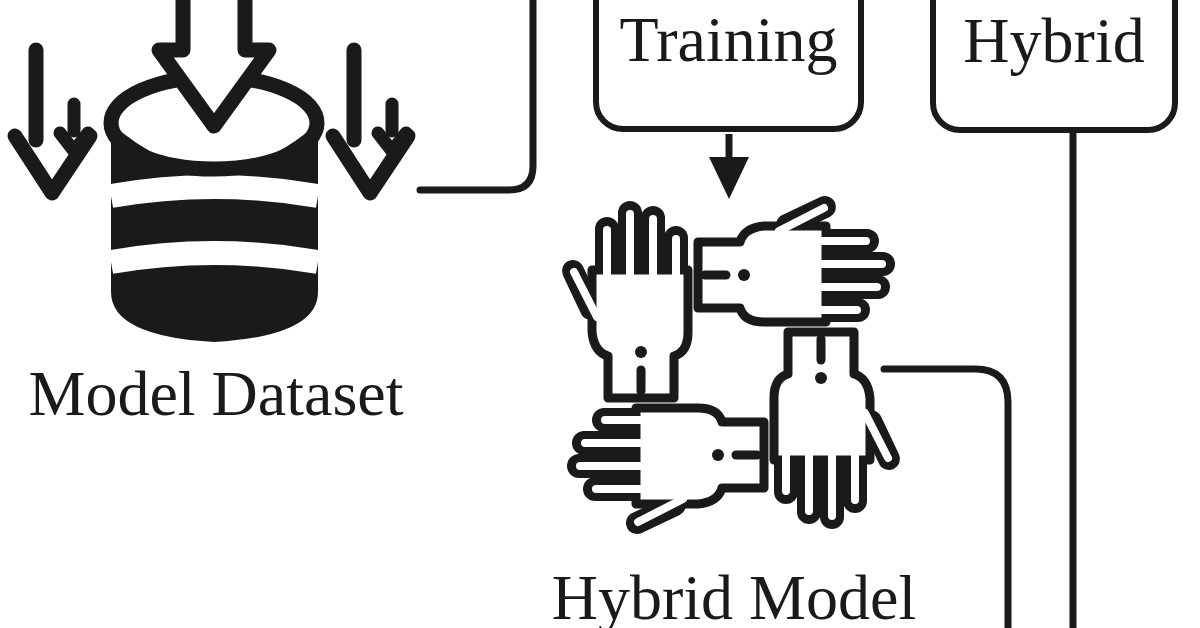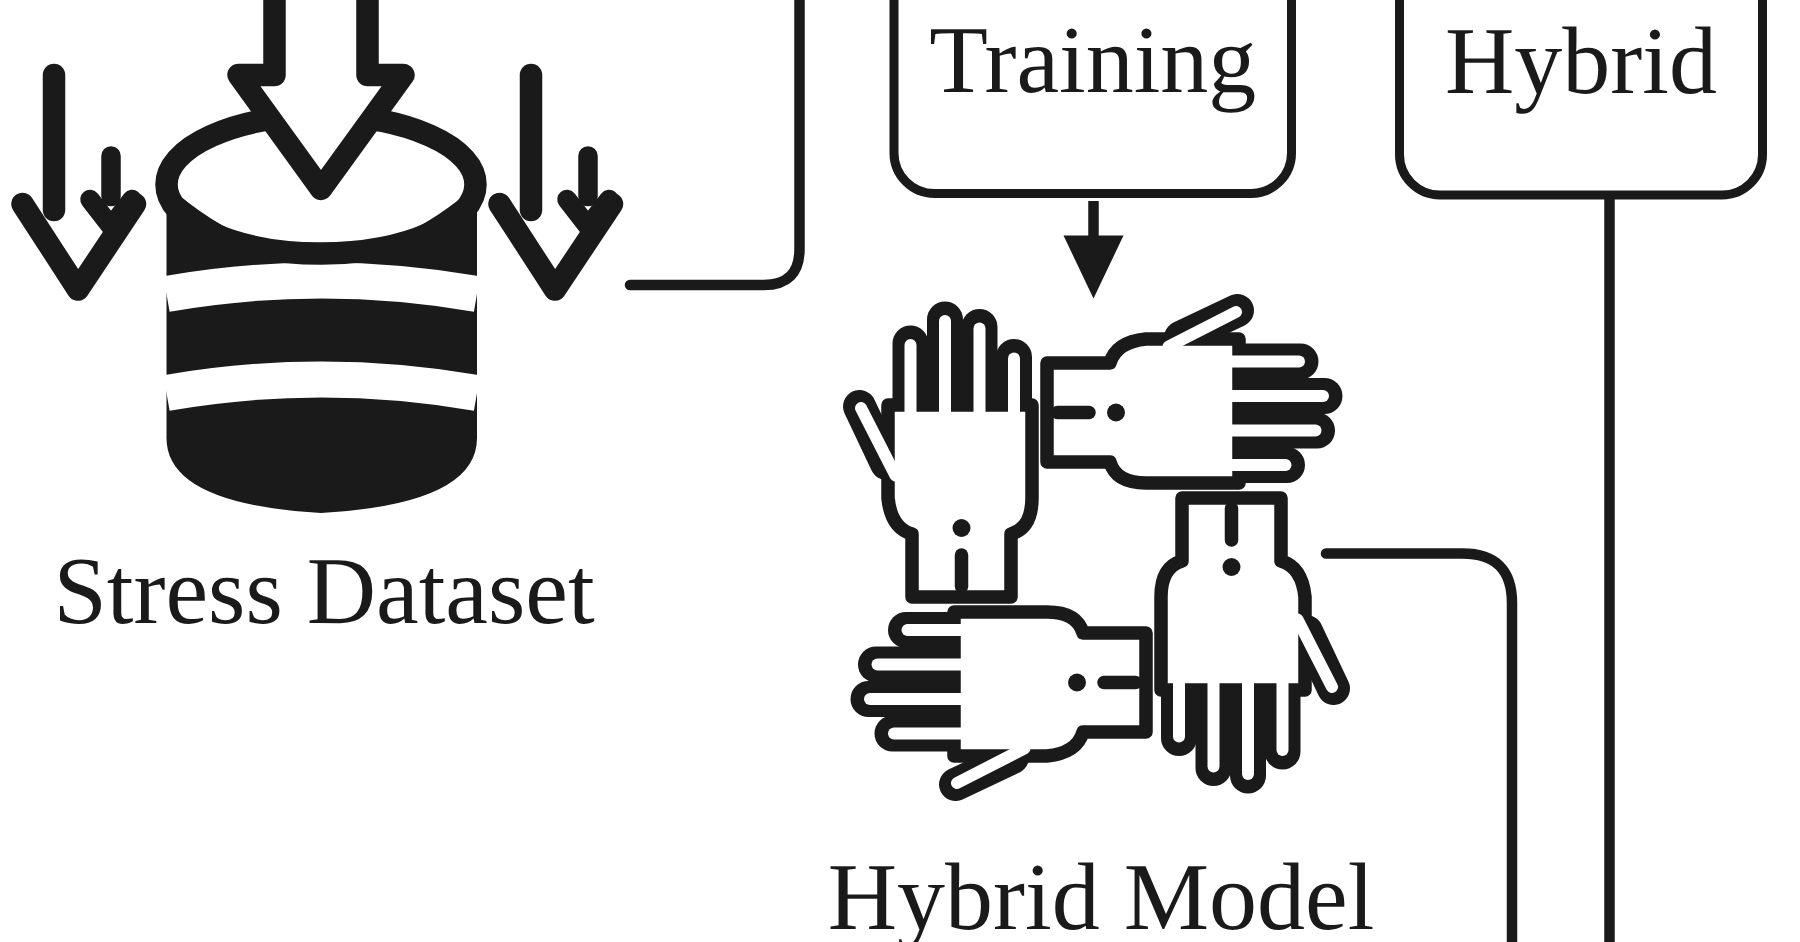--- a/index.html
+++ b/index.html
@@ -149,17 +149,17 @@
   </svg>
 
   <div class="node-box" id="training-box">
     <span class="box-label">Training</span>
   </div>
 
   <div class="node-box" id="testing-box">
     <span class="box-label">Hybrid</span>
   </div>
 
-  <div class="icon-label" id="stress-dataset-label">Stress Dataset</div>
+  <div class="icon-label" id="stress-dataset-label">Model Dataset</div>
 
   <div class="icon-label" id="hybrid-model-label">Hybrid Model</div>
 
 </div>
 
 </body></html>

